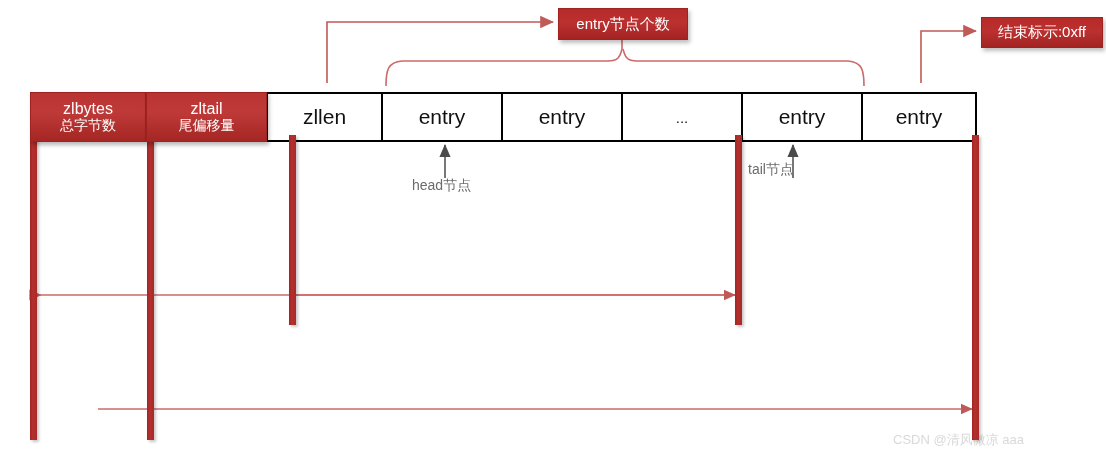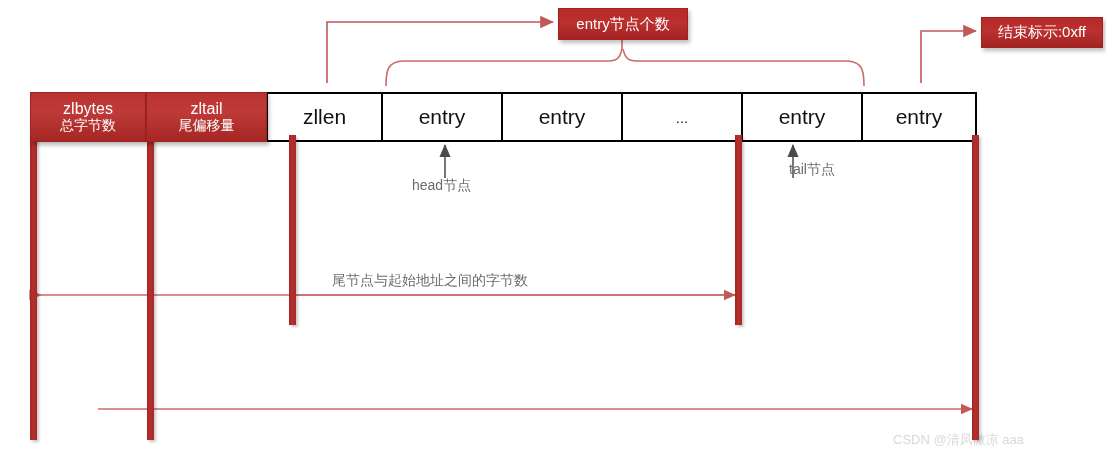--- a/index.html
+++ b/index.html
@@ -184,25 +184,22 @@
     <div class="cell last" style="width:115px;">
       <span>entry</span>
     </div>
 
   </div>
 
   <div class="note" style="left:412px; top:161px;margin-top:16px;">
     <span>head节点</span>
   </div>
 
-  <div class="note" style="left:789px; top:161px;">
+  <div class="note" style="left:748px; top:161px;">
     <span>tail节点</span>
   </div>
 
-  <div class="note" style="left:332px; top:272px;">
-    <span>尾节点与起始地址之间的字节数</span>
-  </div>
 
   <div class="watermark" style="left:893px; top:431px;">
     <span>CSDN @清风微凉 aaa</span>
   </div>
 
 </div>
 
 </body></html>

